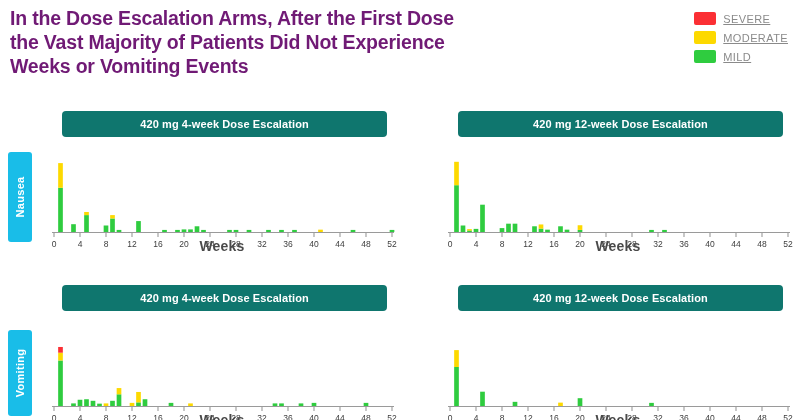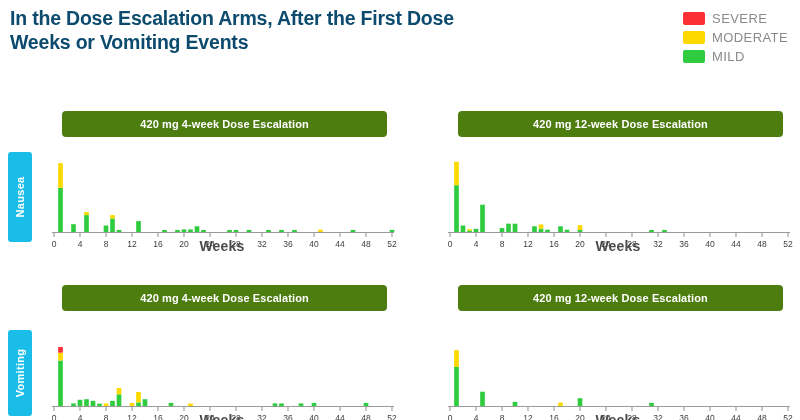--- a/index.html
+++ b/index.html
@@ -18,21 +18,21 @@
 
   
   .title {
     position: absolute;
     left: 10px;
     top: 6px;
     width: 620px;
     font-size: 19.5px;
     font-weight: bold;
     line-height: 24px;
-    color: #0c4a6e;
+    color: #701a75;
     letter-spacing: -0.2px;
   }
   .title-line { display: block; white-space: nowrap; }
 
   
   .legend {
     position: absolute;
     right: 12px;
     top: 12px;
     display: flex;
@@ -45,24 +45,25 @@
     gap: 7px;
     height: 13px;
   }
   .legend-swatch {
     width: 22px;
     height: 13px;
     border-radius: 2px;
     flex: none;
   }
   .legend-label {
-    font-size: 13px;
+    font-size: 11px;
     color: #8a8a8a;
     letter-spacing: 0.4px;
     white-space: nowrap;
+    text-decoration: underline;
   }
 
   
   .side-tab {
     position: absolute;
     left: 8px;
     width: 24px;
     background: #19bde8;
     border-radius: 3px;
     display: flex;
@@ -77,21 +78,21 @@
     font-weight: bold;
     letter-spacing: 0.3px;
   }
   #side-tab-nausea { top: 152px; height: 90px; }
   #side-tab-vomiting { top: 330px; height: 86px; }
 
   
   .panel-header {
     position: absolute;
     height: 26px;
-    background: #4d7c0f;
+    background: #0f766e;
     border-radius: 4px;
     display: flex;
     align-items: center;
     justify-content: center;
     color: #ffffff;
     font-size: 11px;
     font-weight: bold;
     letter-spacing: 0.1px;
   }
 
@@ -119,20 +120,21 @@
     font-size: 8.5px;
     fill: #3d3d3d;
     font-family: "Liberation Sans", sans-serif;
   }
 </style>
 </head>
 <body>
 
 <div class="title">
   <span class="title-line">In the Dose Escalation Arms, After the First Dose</span>
+  <span class="title-line">the Vast Majority of Patients Did Not Experience</span>
   <span class="title-line">Weeks or Vomiting Events</span>
 </div>
 
 <div class="legend">
   <div class="legend-row">
     <span class="legend-swatch" id="sw-severe" style="background: rgb(251, 47, 52);"></span>
     <span class="legend-label">SEVERE</span>
   </div>
   <div class="legend-row">
     <span class="legend-swatch" id="sw-moderate" style="background: rgb(253, 217, 0);"></span>

